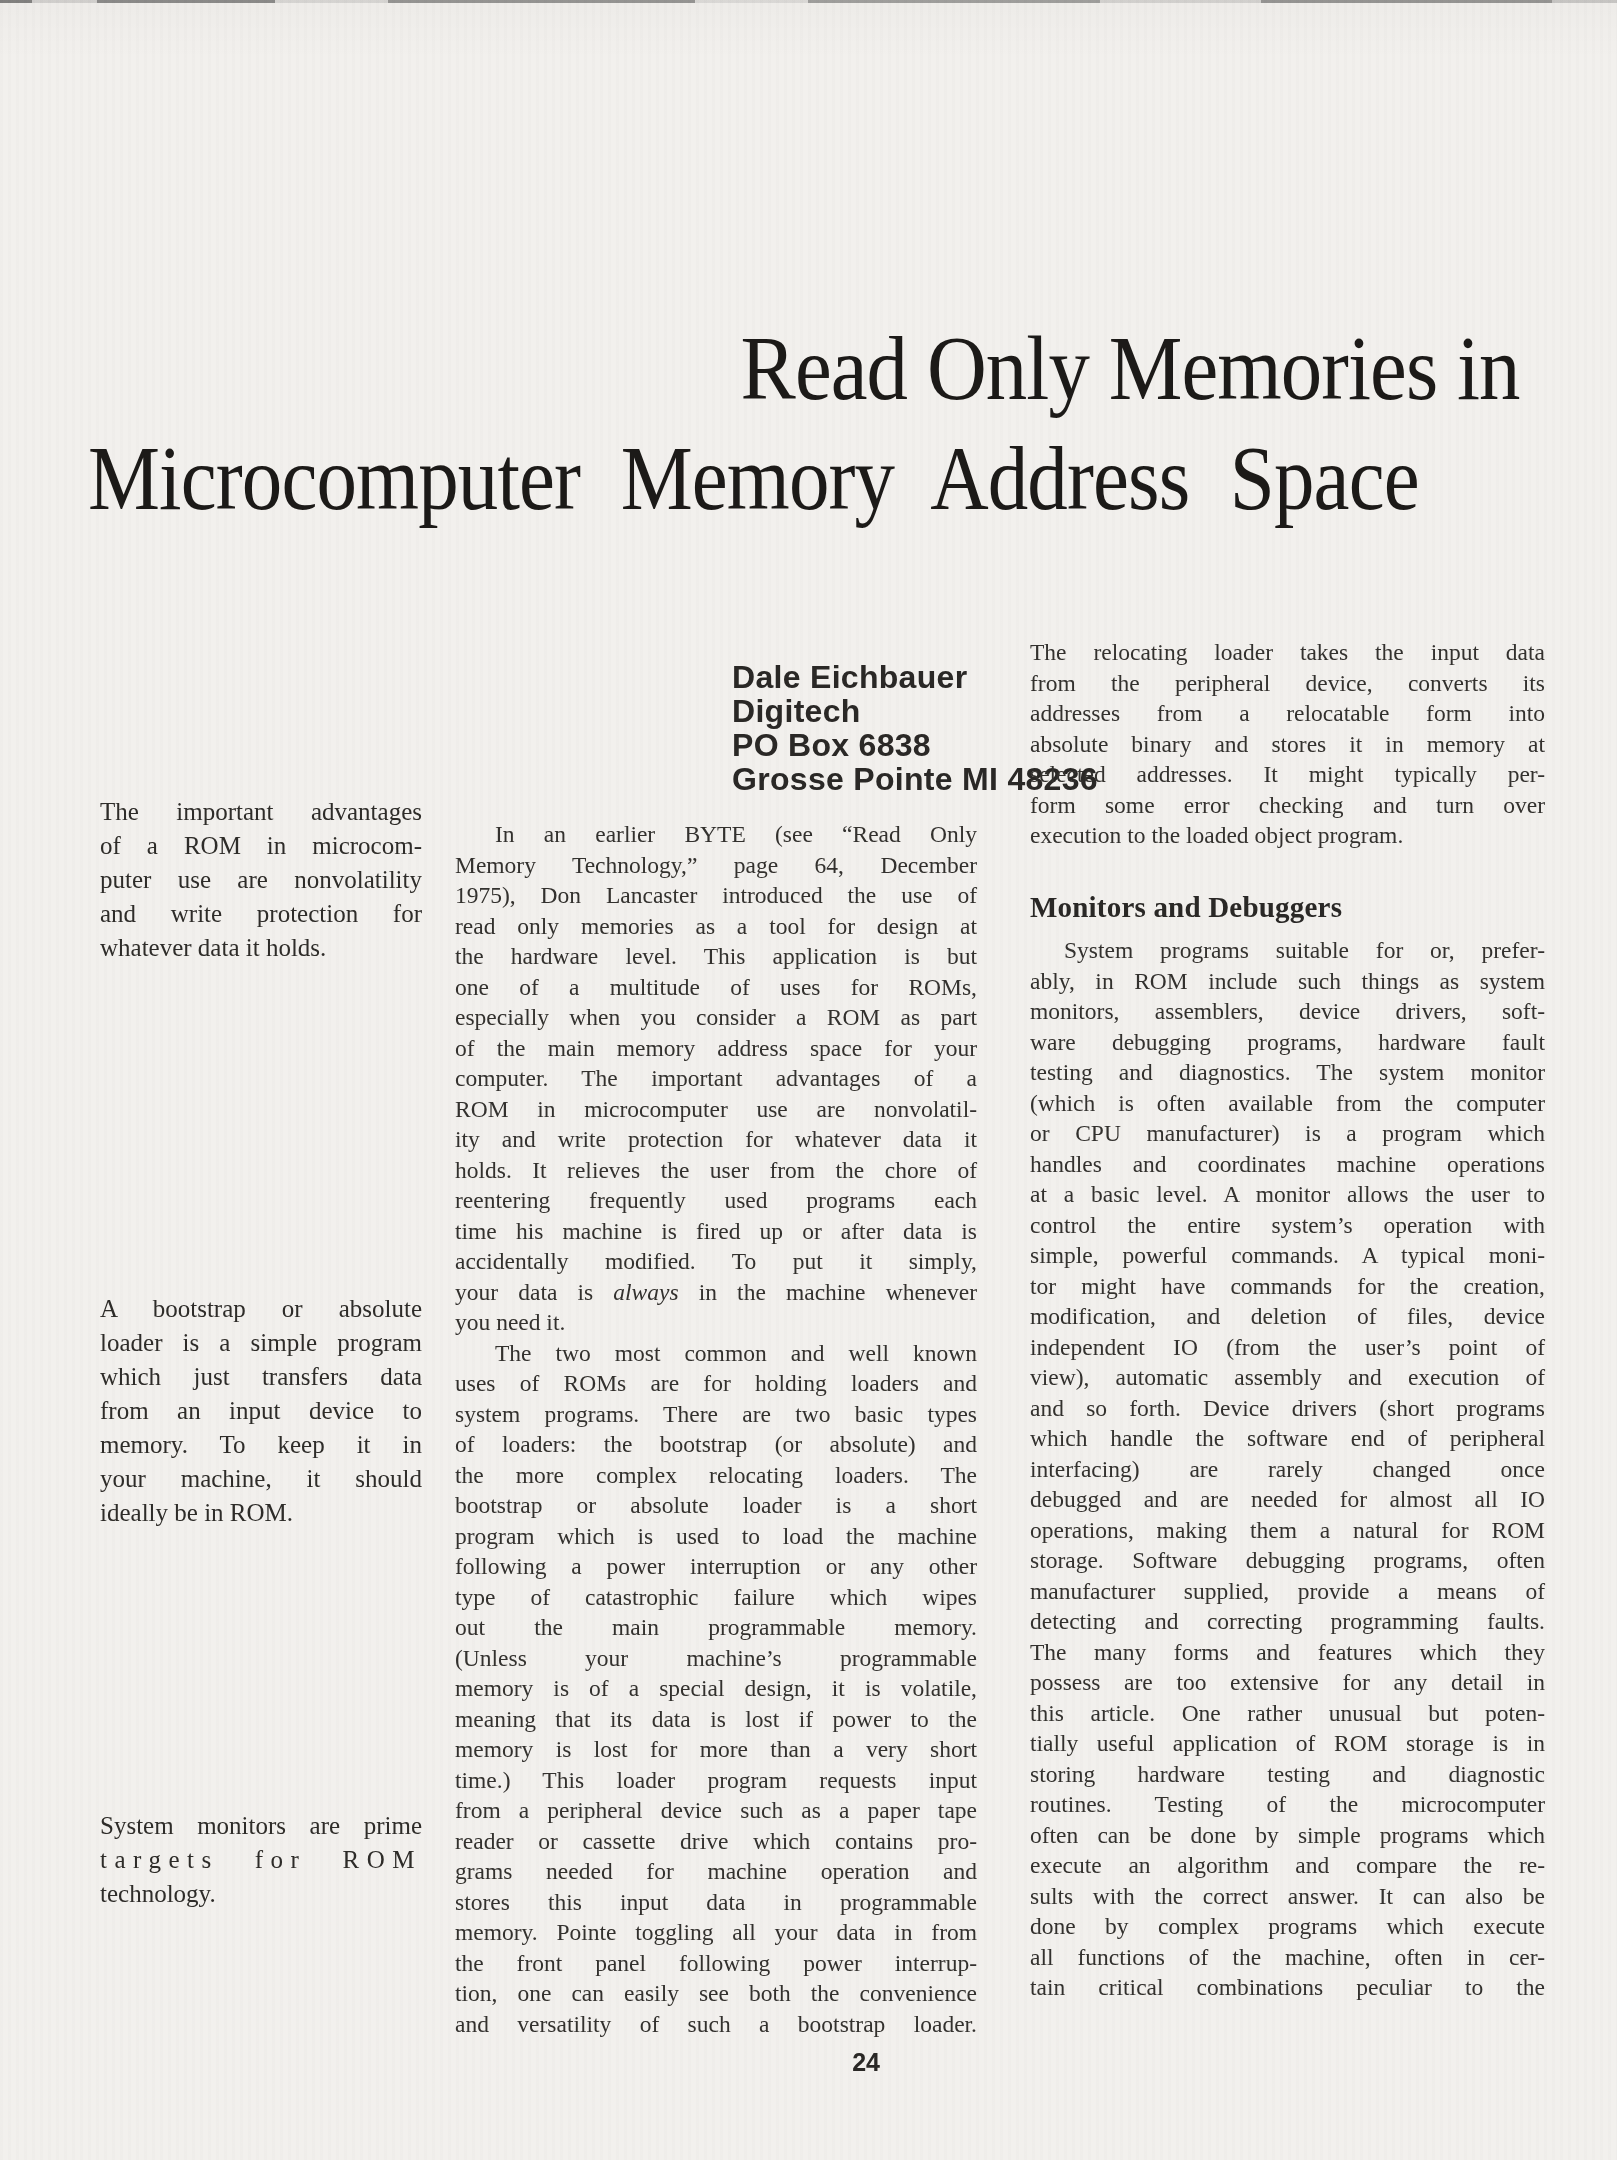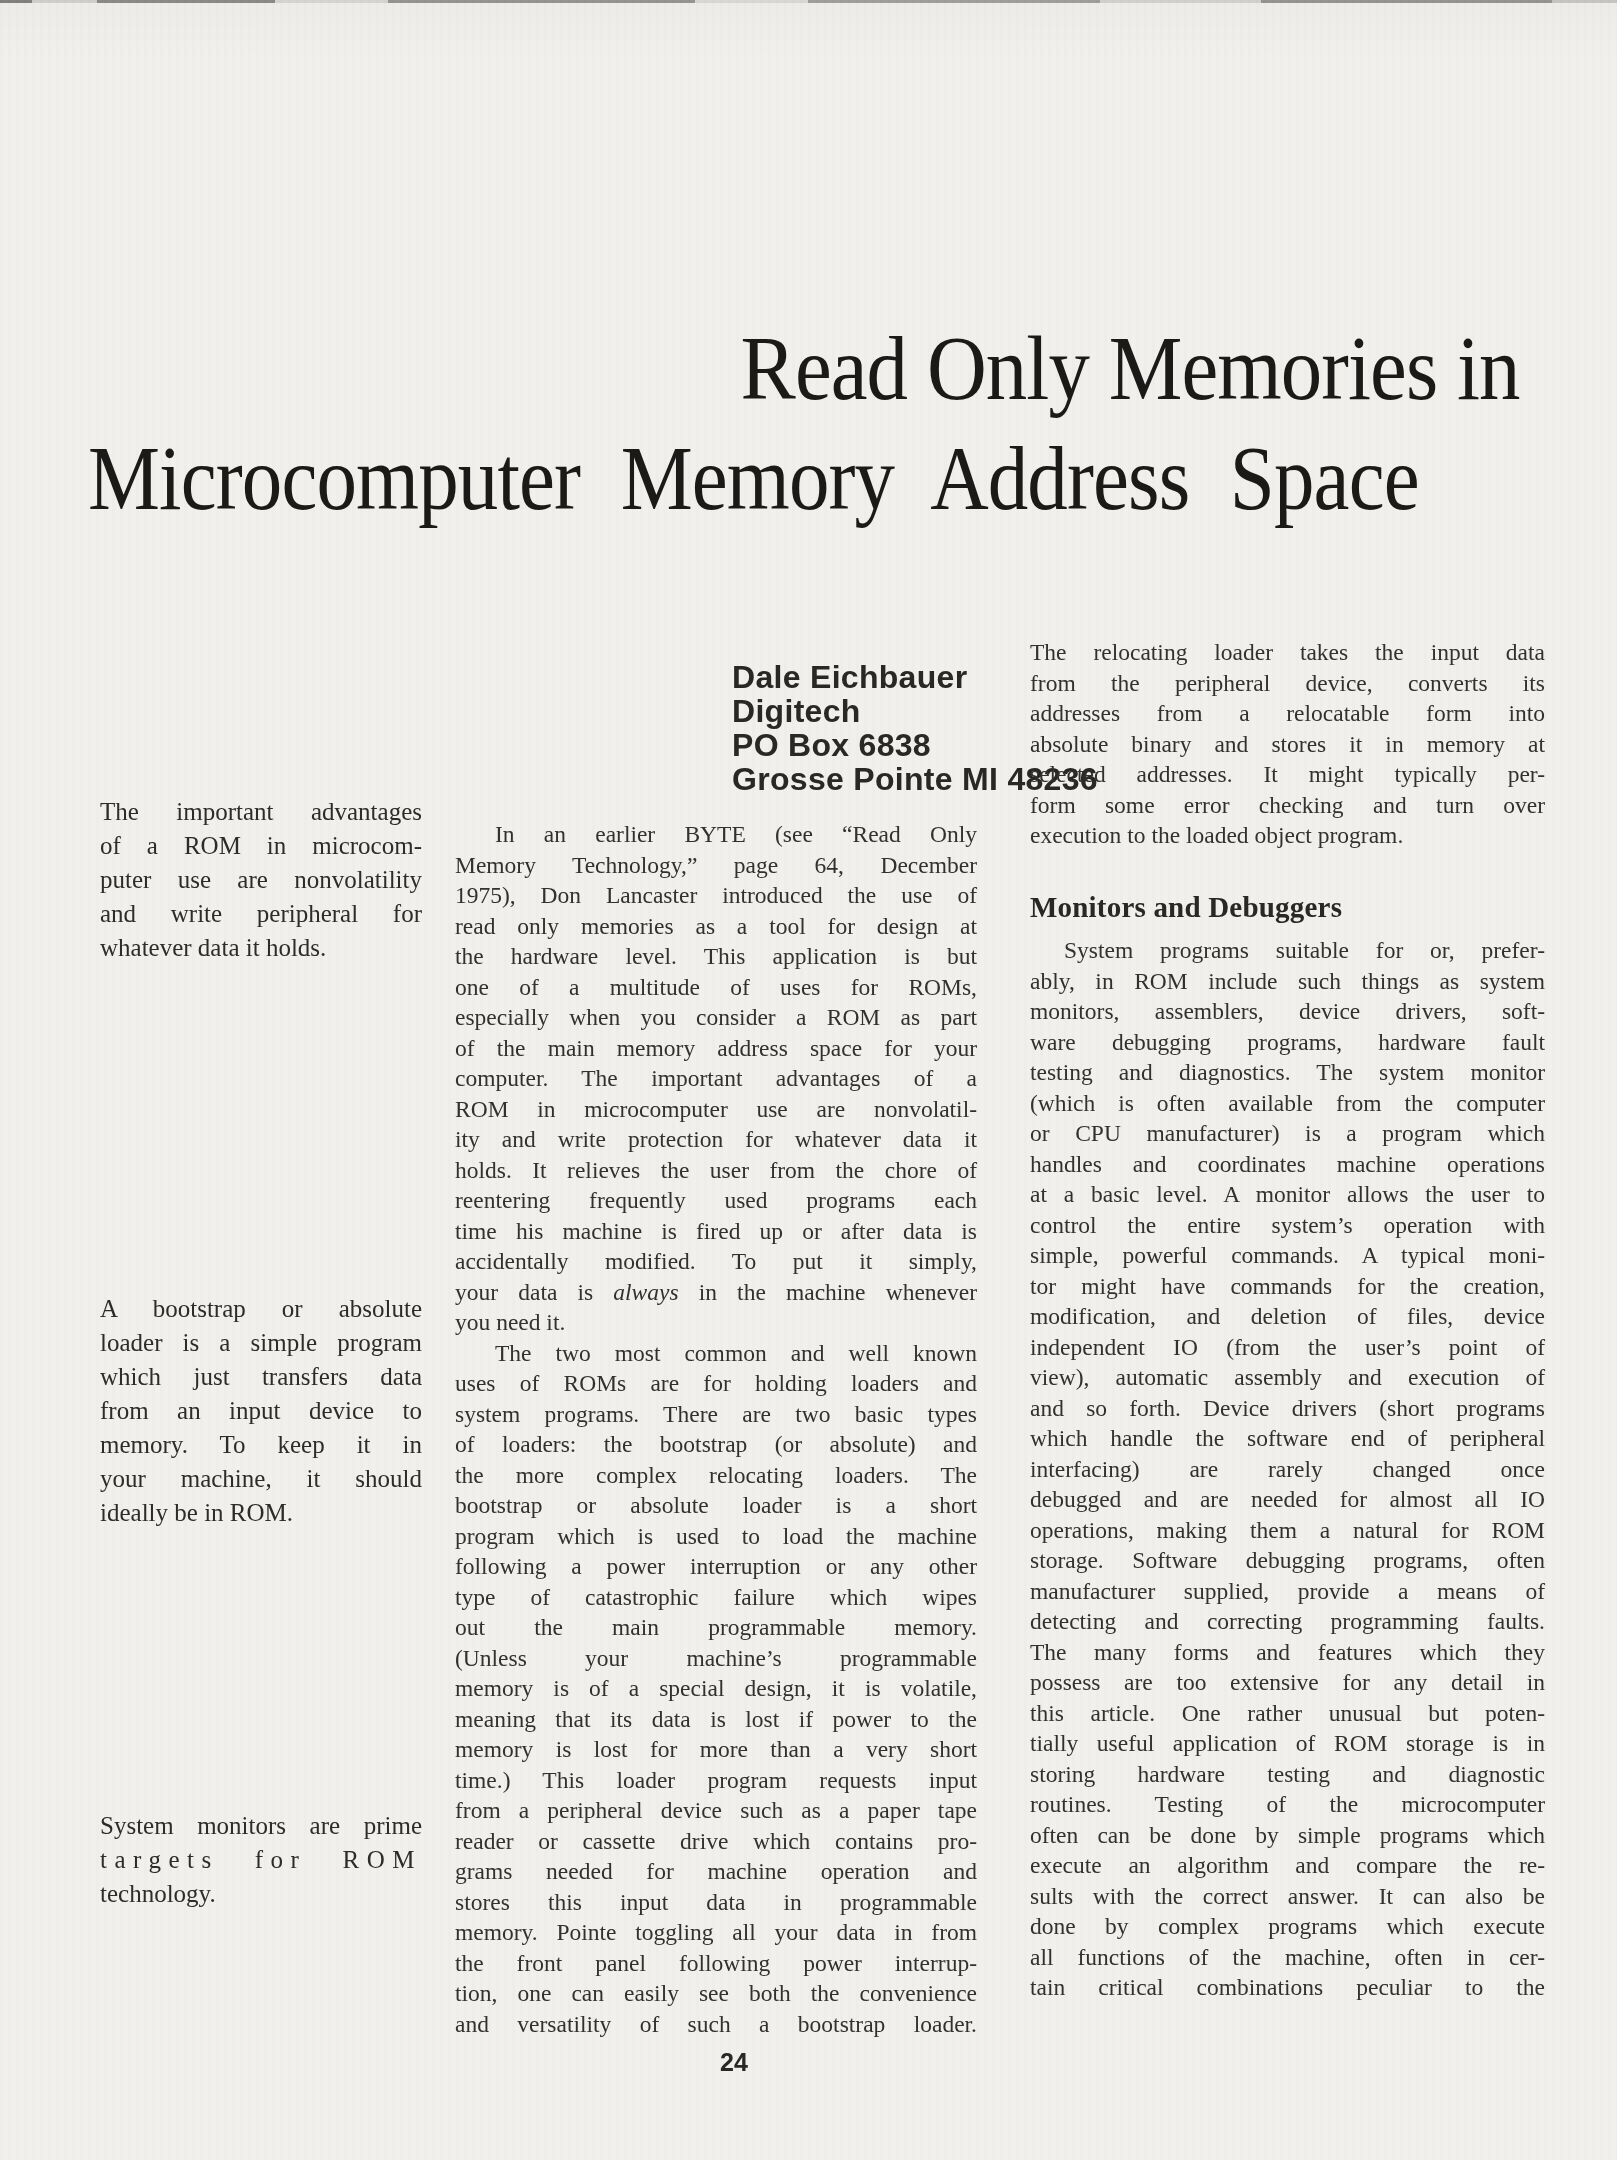--- a/index.html
+++ b/index.html
@@ -62,21 +62,21 @@
 
   .section-heading{
     font-weight:bold; font-size:29px; color:#2a2826;
     margin:41px 0 13px 0; letter-spacing:.2px;
   }
 
   .lsp{ letter-spacing:.30em; }
 
   .page-number{
     position:absolute; left:720px; top:2048px; width:160px;
-    text-align:left;
+    text-align:right;
     font-family:"Liberation Sans","DejaVu Sans",sans-serif;
     font-weight:bold; font-size:25px; color:#2a2826;
   }
   i{ font-style:italic; }
 </style>
 </head>
 <body>
 
 <div class="paper-texture"></div>
 <div class="scan-edge"></div>
@@ -88,21 +88,21 @@
     <div>Dale Eichbauer</div>
     <div>Digitech</div>
     <div>PO Box 6838</div>
     <div>Grosse Pointe MI 48236</div>
   </div>
 
 <div class="col col-left pq1">
     <div class="jline">The important advantages</div>
     <div class="jline">of a ROM in microcom-</div>
     <div class="jline">puter use are nonvolatility</div>
-    <div class="jline">and write peripheral for</div>
+    <div class="jline">and write protection for</div>
     <div class="jline lline">whatever data it holds.</div>
   </div>
 <div class="col col-left pq2">
     <div class="jline">A bootstrap or absolute</div>
     <div class="jline">loader is a simple program</div>
     <div class="jline">which just transfers data</div>
     <div class="jline">from an input device to</div>
     <div class="jline">memory. To keep it in</div>
     <div class="jline">your machine, it should</div>
     <div class="jline lline">ideally be in ROM.</div>

